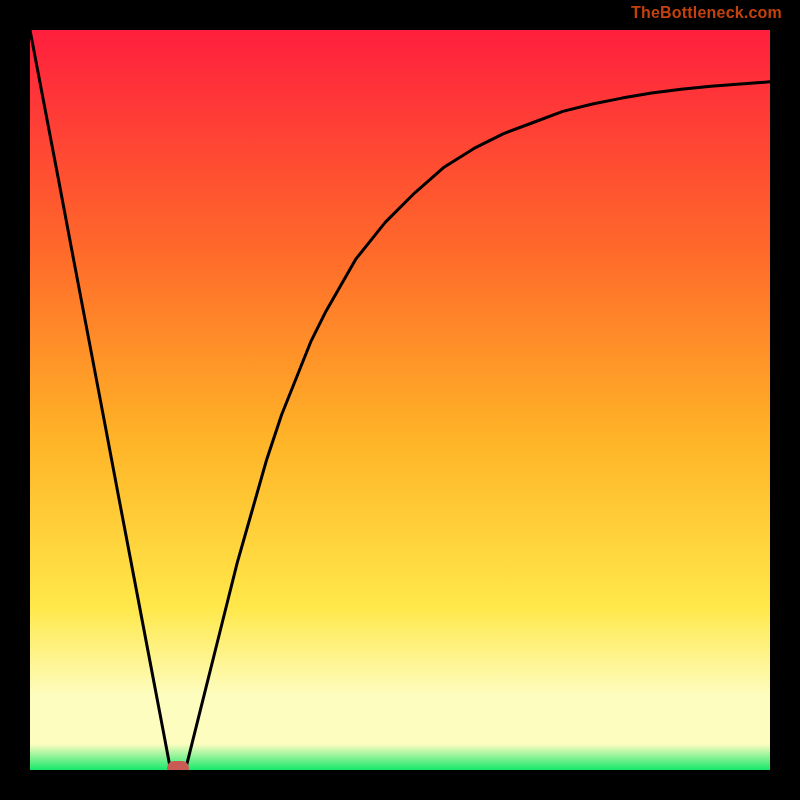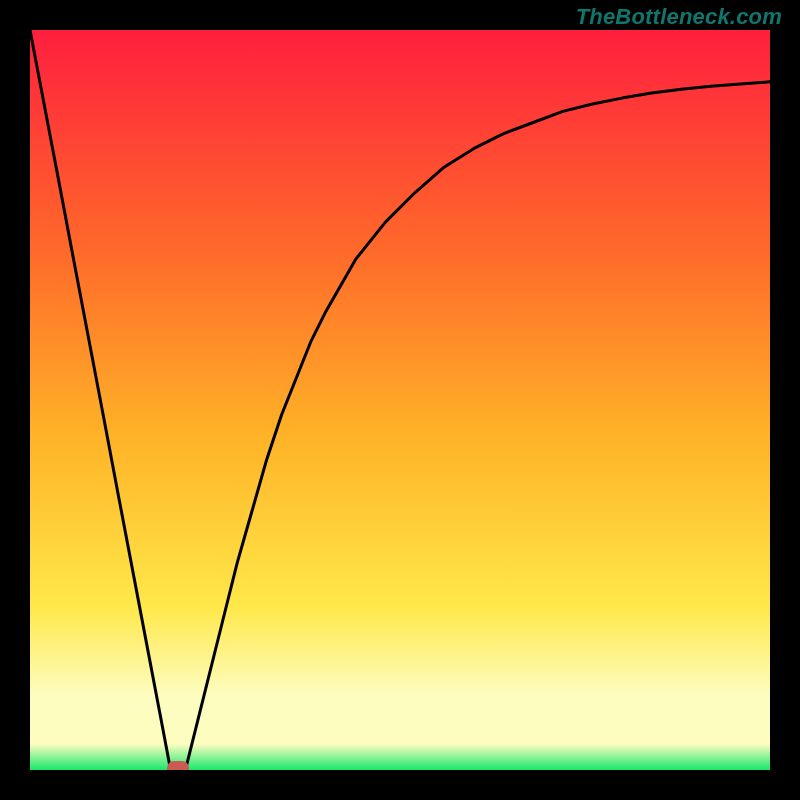--- a/index.html
+++ b/index.html
@@ -13,26 +13,25 @@
   .frame {
     width: 800px;
     height: 800px;
     background: #000;
     position: relative;
   }
   .watermark {
     position: absolute;
     top: 4px;
     right: 18px;
-    color: #0f766e;
-    font-size: 22px;
+    color: #c2410c;
+    font-size: 16px;
     font-weight: 700;
     letter-spacing: 0.2px;
     user-select: none;
-    font-style: italic;
   }
   .plot-area {
     position: absolute;
     left: 30px;
     top: 30px;
     width: 740px;
     height: 740px;
     overflow: hidden;
   }
   .plot-svg {

